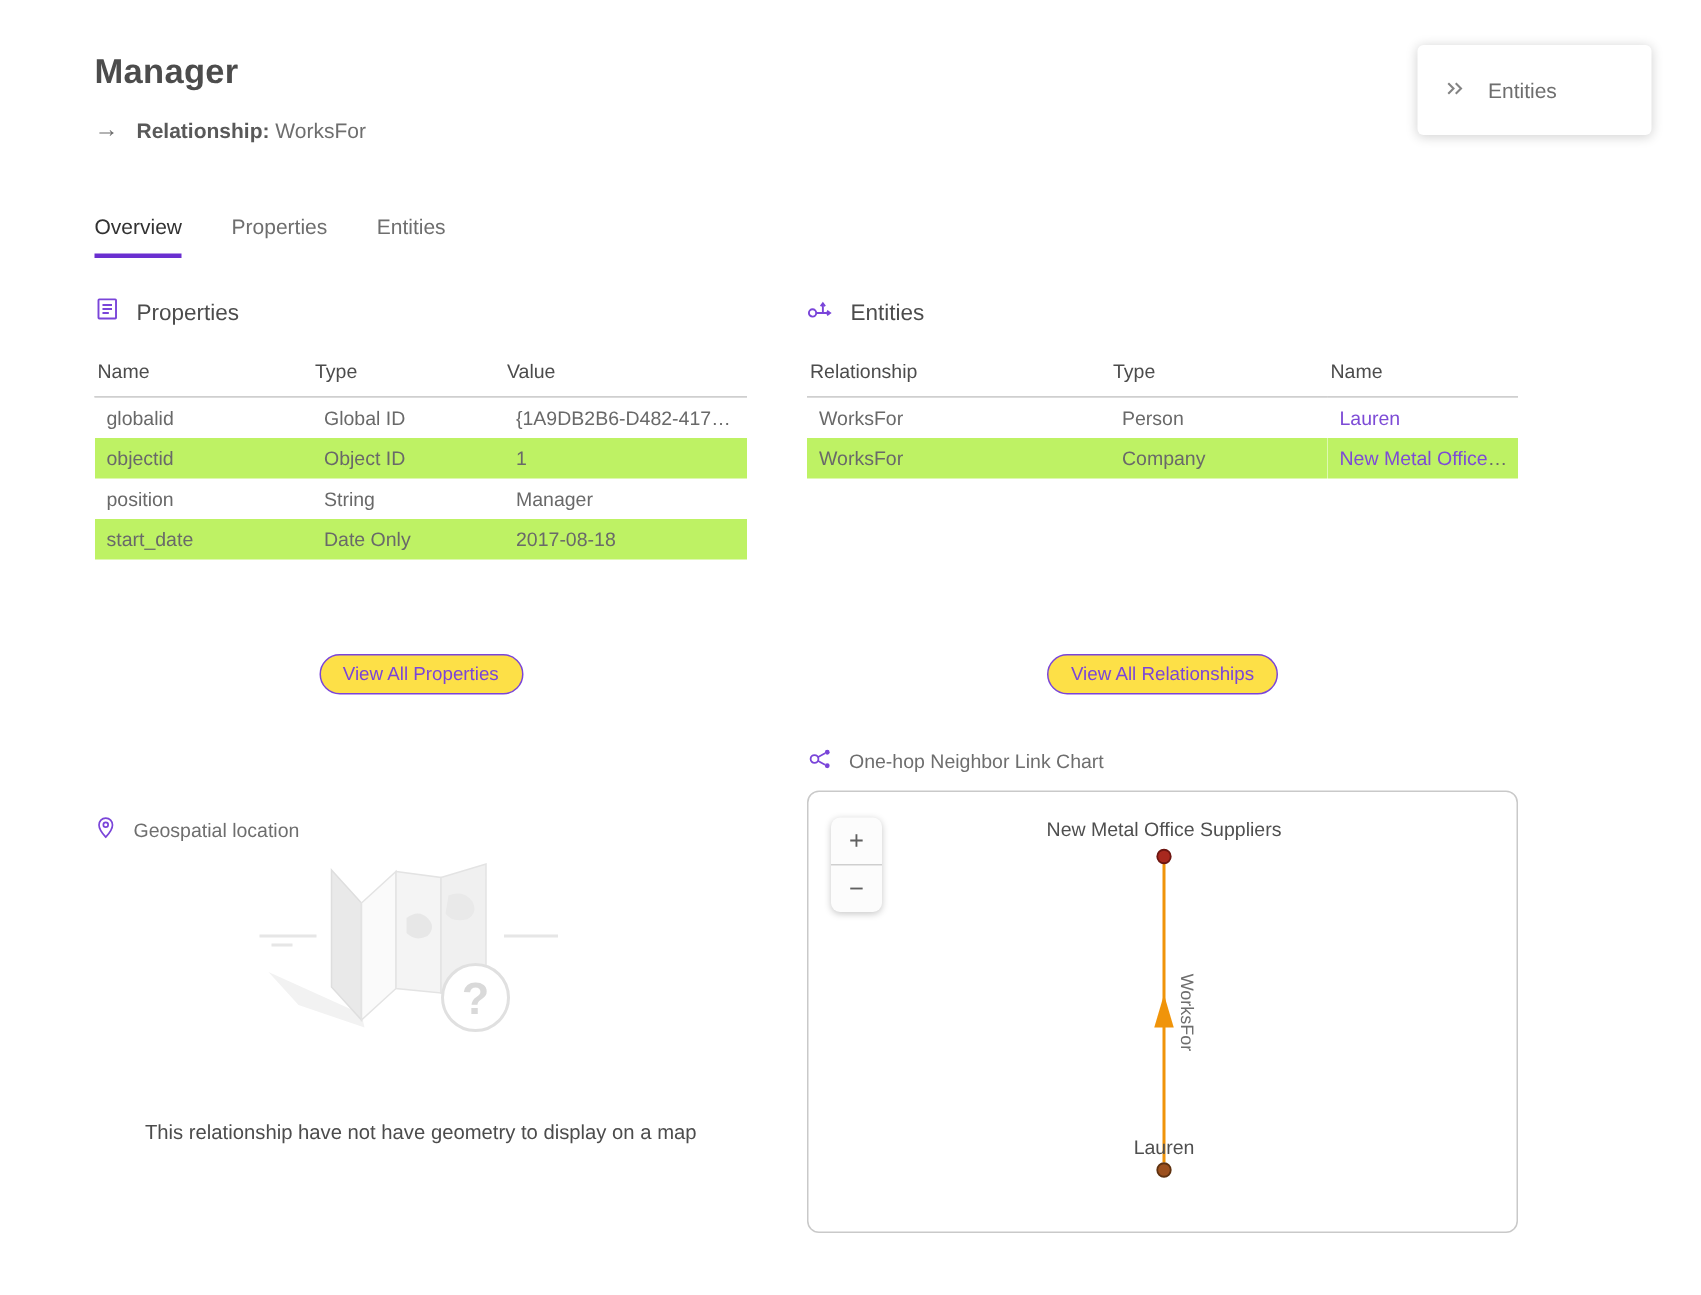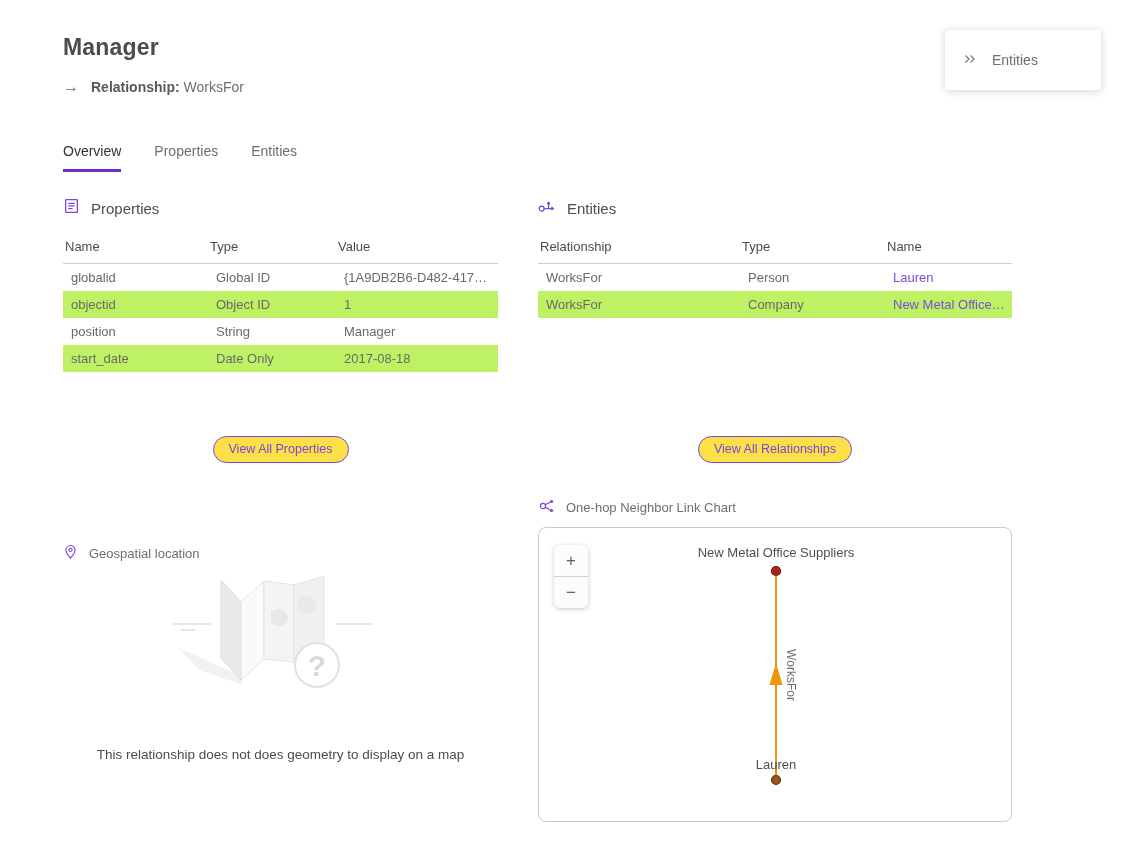--- a/index.html
+++ b/index.html
@@ -218,21 +218,21 @@
     <polygon points="153,33 183,24 183,102 153,110" fill="#f0f0f0" stroke="#e3e3e3" stroke-width="1"></polygon>
 
     <path d="M130 60 q8 -6 14 0 q6 6 0 12 q-8 4 -14 -2 z" fill="#e7e7e7"></path>
     <path d="M158 45 q10 -4 16 4 q4 8 -4 12 q-10 2 -14 -4 z" fill="#e9e9e9"></path>
 
     <circle cx="176" cy="113" r="22" fill="#ffffff" stroke="#e0e0e0" stroke-width="2"></circle>
     <text x="176" y="124" text-anchor="middle" font-size="30" font-weight="bold" fill="#d9d9d9">?</text>
   </svg>
 </div>
 
-<div id="geo-message" class="abs">This relationship does not does geometry to display on a map</div>
+<div id="geo-message" class="abs">This relationship have not have geometry to display on a map</div>
 
 <div id="chart-section" class="abs">
   <div class="section-header small">
     <span>
       <svg width="17" height="16" viewBox="0 0 16 16" fill="none" stroke="#7a45d9" stroke-width="1.2">
         <circle cx="4.5" cy="8" r="2.6"></circle>
         <circle cx="13" cy="3.5" r="1.6" fill="#7a45d9" stroke="none"></circle>
         <circle cx="13" cy="12.5" r="1.6" fill="#7a45d9" stroke="none"></circle>
         <path d="M6.7 6.8 L11.5 4.2 M6.7 9.2 L11.5 11.8"></path>
       </svg>

